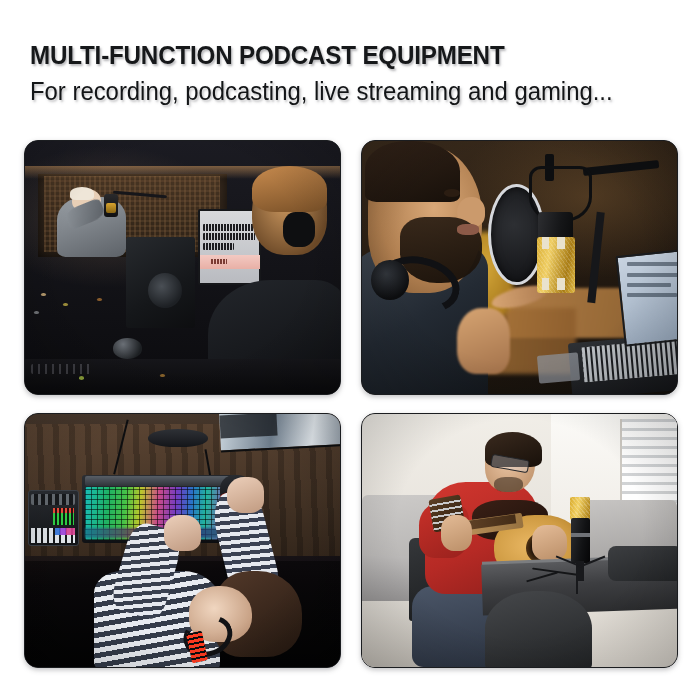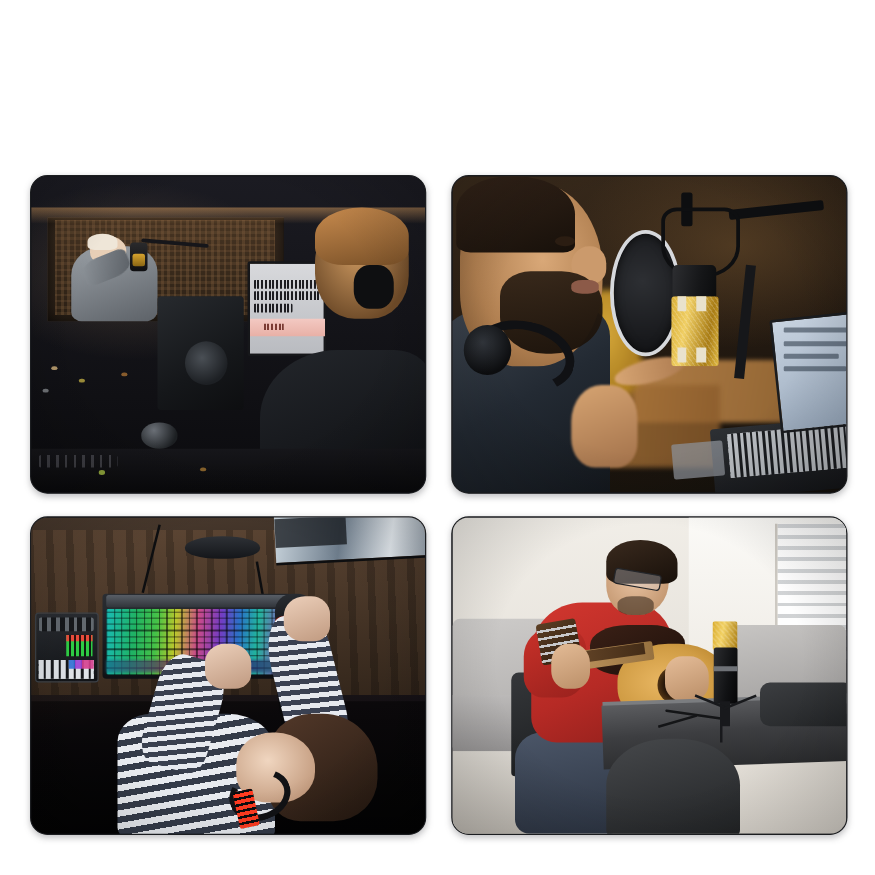--- a/index.html
+++ b/index.html
@@ -697,20 +697,24 @@
     position: absolute; inset: 0; pointer-events: none;
     background: radial-gradient(ellipse at 50% 45%, rgba(0,0,0,0) 55%, rgba(0,0,0,0.22) 100%);
   }
   .soft { filter: blur(0.35px); }
 </style>
 </head>
 <body>
 
 <div class="banner">
 
+  <div class="heading">
+    <div class="headline">MULTI-FUNCTION PODCAST EQUIPMENT</div>
+    <div class="subhead">For recording, podcasting, live streaming and gaming...</div>
+  </div>
 
   <div class="grid">
 
     <div class="photo p1">
       <div class="scene">
         <div class="lyr bg"></div>
         <div class="lyr window"></div>
         <div class="lyr acoustic"></div>
         <div class="lyr ceil"></div>
         <div class="lyr singer-body soft"></div>

